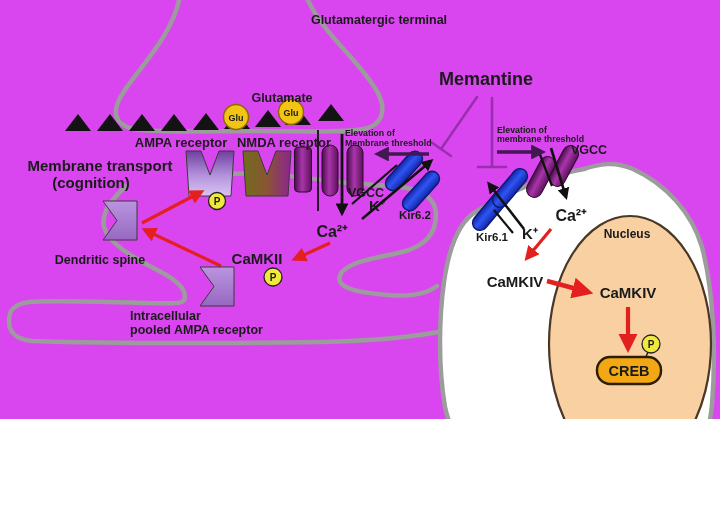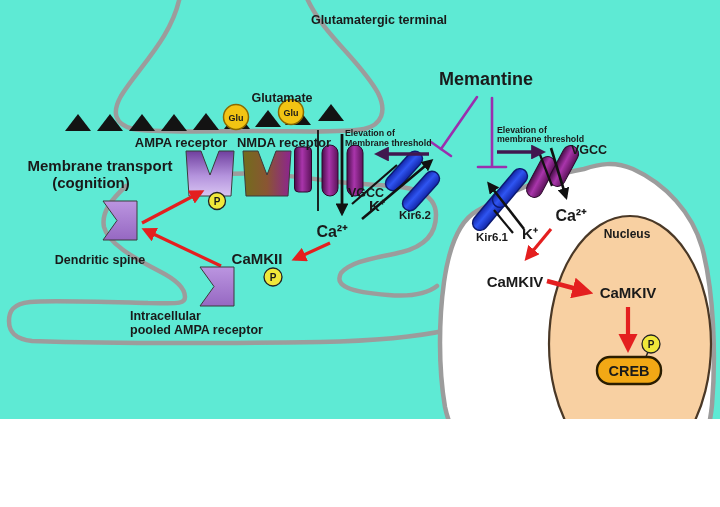--- a/index.html
+++ b/index.html
@@ -1,16 +1,16 @@
 <!DOCTYPE html>
 <html><head>
 <meta charset="utf-8">
 <style>
   html,body{margin:0;padding:0;background:#fff;}
-  #stage{position:relative;width:720px;height:419px;background:#5eead4;overflow:hidden;
+  #stage{position:relative;width:720px;height:419px;background:#d946ef;overflow:hidden;
          font-family:"Liberation Sans",sans-serif;text-align:right;}
   svg{position:absolute;left:0;top:0;}
   text.lbl{font-family:"Liberation Sans",sans-serif;font-weight:bold;fill:#1a1a1a;}
 </style>
 </head>
 <body>
 
 <div id="stage">
 <svg width="720" height="507" viewBox="0 0 720 507">
   <defs>

